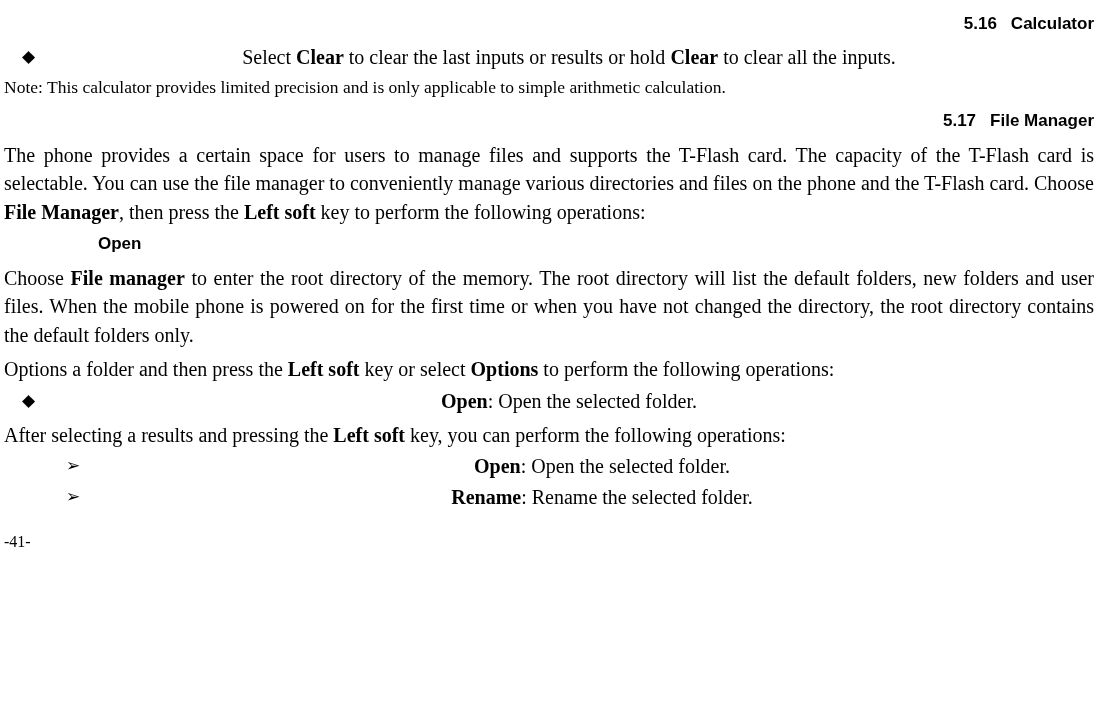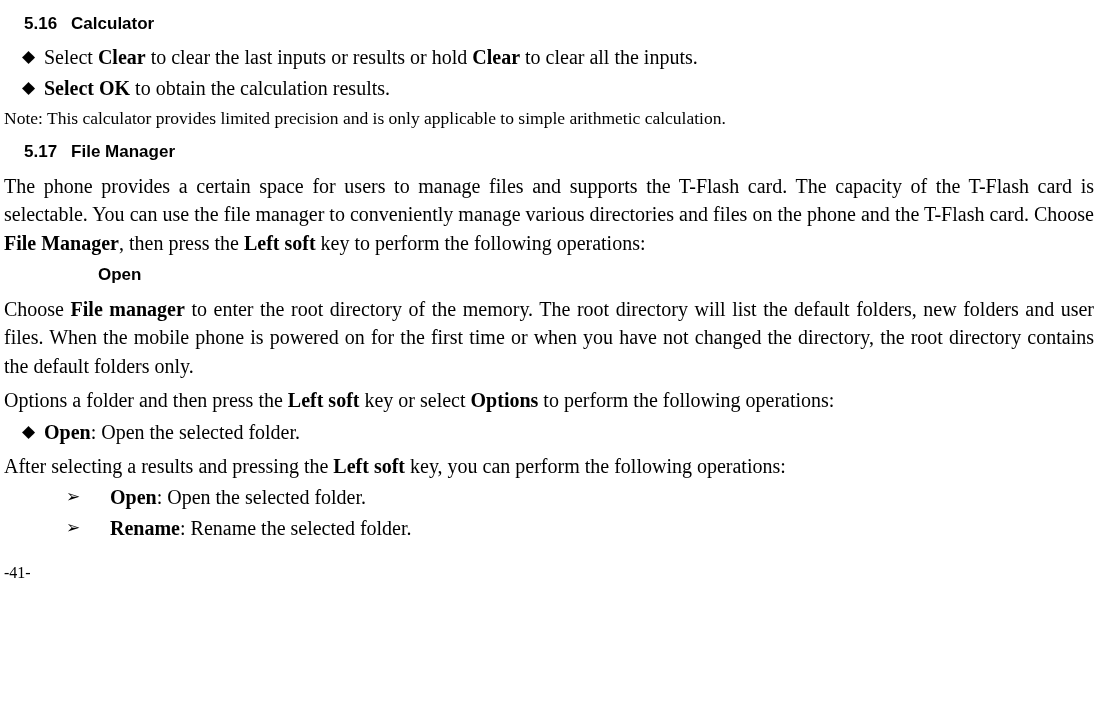--- a/index.html
+++ b/index.html
@@ -11,20 +11,21 @@
       color: #000;
       background: #fff;
       width: 1098px;
       box-sizing: border-box;
     }
     .section-heading {
       font-family: Arial, Helvetica, sans-serif;
       font-weight: bold;
       font-size: 17px;
       margin: 4px 0 8px 20px;
+      text-align: right;
     }
     .section-heading .num {
       margin-right: 14px;
     }
     .sub-heading {
       font-family: Arial, Helvetica, sans-serif;
       font-weight: bold;
       font-size: 17px;
       margin: 6px 0 8px 94px;
     }
@@ -50,20 +51,21 @@
       margin-left: 62px;
     }
     .arrow .bullet-marker {
       flex: 0 0 44px;
     }
     .arrow .bullet-marker::before {
       content: "➢";
     }
     .bullet-content {
       flex: 1;
+      text-align: center;
     }
     .note {
       font-size: 17.5px;
       margin: 4px 0 10px 0;
     }
     .para {
       margin: 6px 0 4px 0;
       line-height: 1.42;
     }
     .justify {
@@ -83,24 +85,20 @@
 <body>
 
 <div class="section-heading">
   <span class="num">5.16</span><span>Calculator</span>
 </div>
 
 <ul class="bullet-list">
   <li class="bullet-item diamond">
     <span class="bullet-marker"></span>
     <span class="bullet-content"><span>Select </span><b>Clear</b><span> to clear the last inputs or results or hold </span><b>Clear</b><span> to clear all the inputs.</span></span>
-  </li>
-  <li class="bullet-item diamond">
-    <span class="bullet-marker"></span>
-    <span class="bullet-content"><b>Select OK</b><span> to obtain the calculation results.</span></span>
   </li>
 </ul>
 
 <div class="note">Note: This calculator provides limited precision and is only applicable to simple arithmetic calculation.</div>
 
 <div class="section-heading">
   <span class="num">5.17</span><span>File Manager</span>
 </div>
 
 <div class="para justify"><span>The phone provides a certain space for users to manage files and supports the T-Flash card. The capacity of the T-Flash card is selectable. You can use the file manager to conveniently manage various directories and files on the phone and the T-Flash card. Choose </span><b>File Manager</b><span>, then press the </span><b>Left soft</b><span> key to perform the following operations:</span></div>

